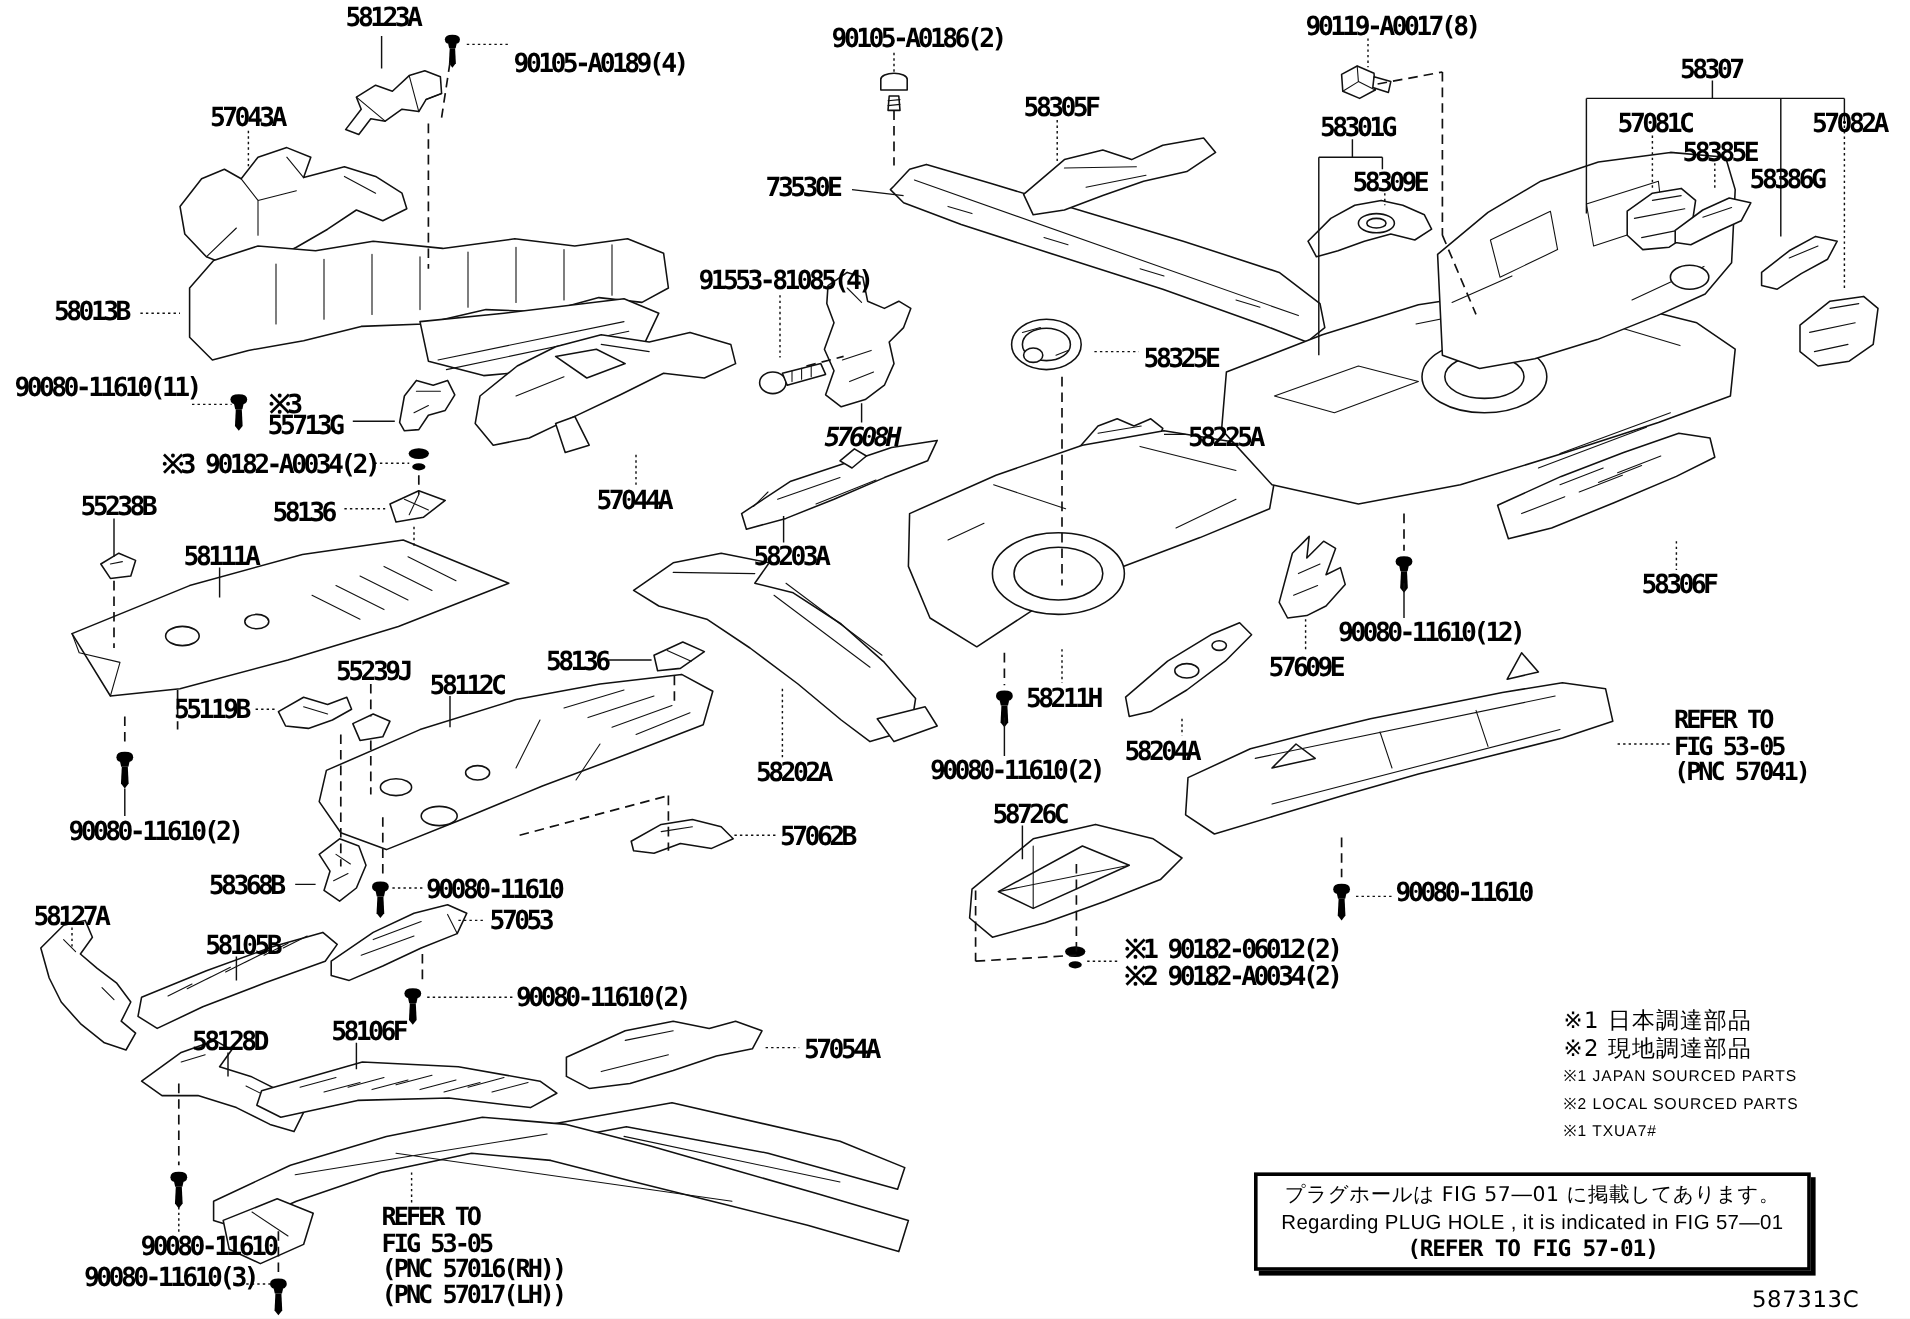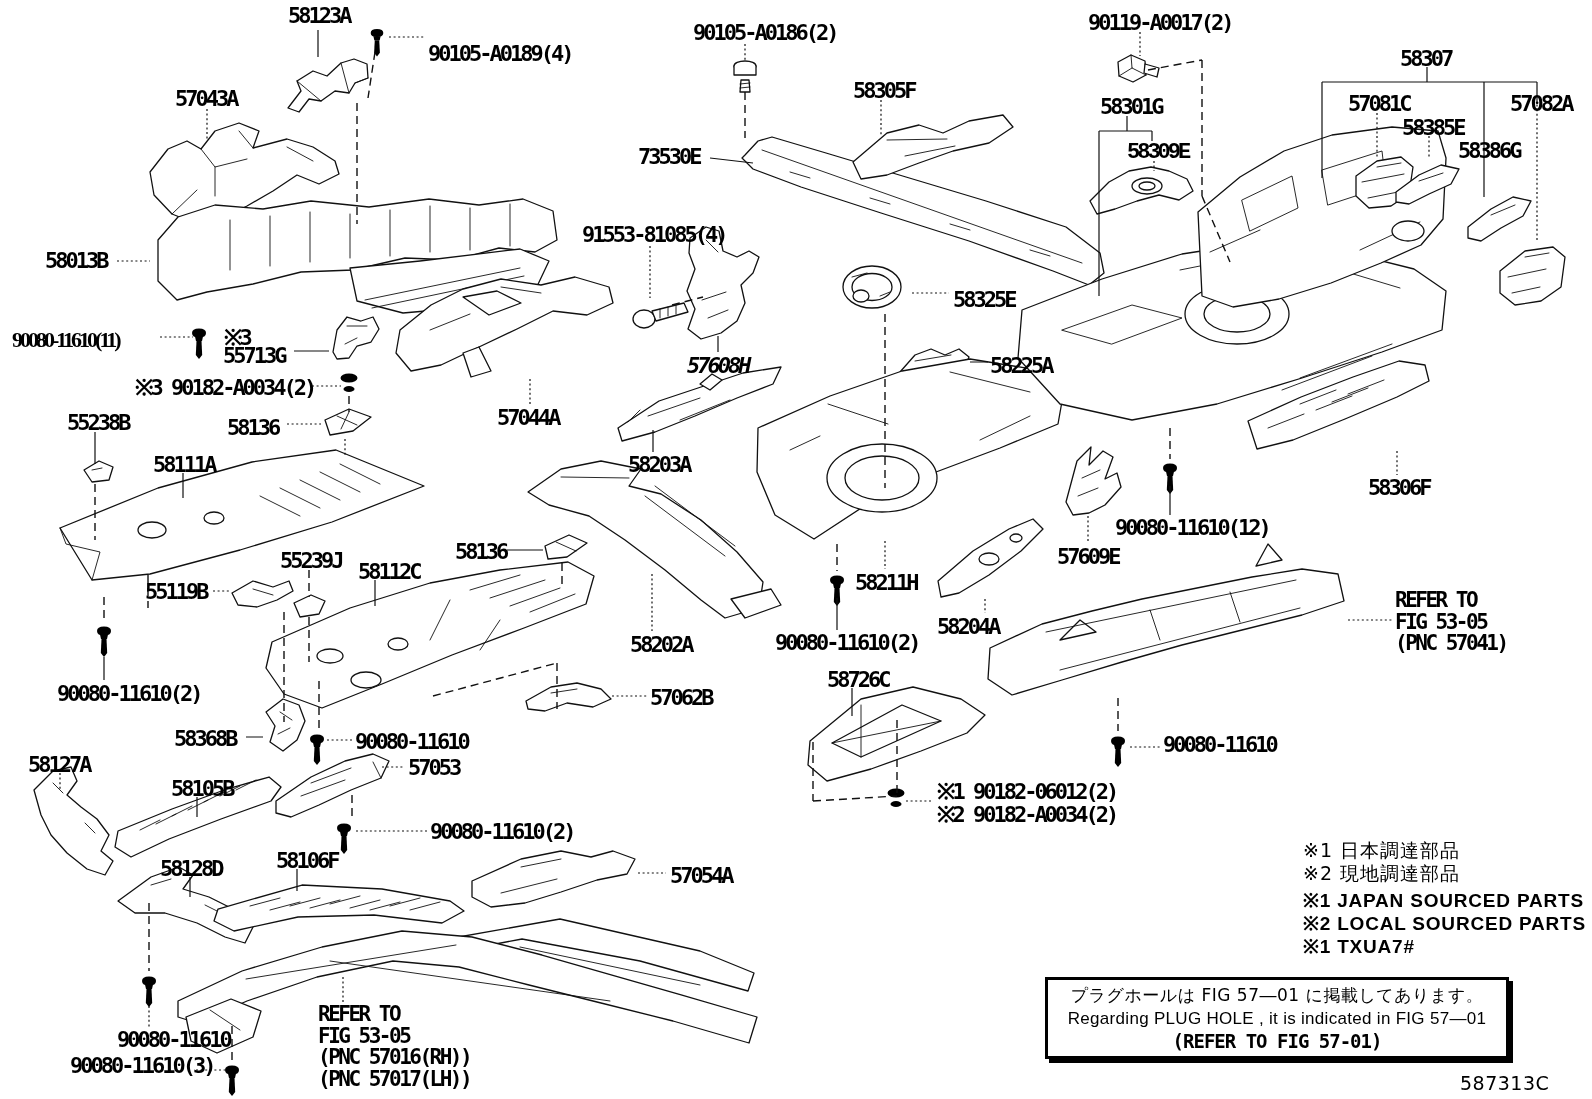--- a/index.html
+++ b/index.html
@@ -5,21 +5,21 @@
   html,body{margin:0;padding:0;background:#e8e8e8;}
   .stage{position:relative;width:1592px;height:1099px;background:#ffffff;overflow:hidden;
          font-family:"DejaVu Sans Mono", monospace;}
   .artwork{position:absolute;left:0;top:0;}
   .labels{position:absolute;left:0;top:0;width:100%;height:100%;}
   .plabel{position:absolute;font-weight:bold;font-size:22px;line-height:21px;
           letter-spacing:-3px;color:#000;white-space:pre;}
   .plabel.ref{font-size:21px;line-height:21.5px;letter-spacing:-2.5px;}
   .note{position:absolute;color:#000;white-space:pre;}
   .note-jp{font-family:"DejaVu Sans",sans-serif;font-size:19px;letter-spacing:1px;}
-  .note-en{font-family:"Liberation Sans",sans-serif;font-size:19px;letter-spacing:.8px;font-weight:bold;}
+  .note-en{font-family:"Liberation Sans",sans-serif;font-size:13px;letter-spacing:.8px;}
   .infobox{position:absolute;left:1045px;top:977px;width:458px;height:76px;
            border:3px solid #000;box-shadow:4px 4px 0 0 #000;background:#fff;
            display:flex;flex-direction:column;justify-content:center;align-items:center;}
   .infobox .l1{font-family:"DejaVu Sans",sans-serif;font-size:17px;letter-spacing:.5px;}
   .infobox .l2{font-family:"Liberation Sans",sans-serif;font-size:17px;letter-spacing:.3px;margin-top:2px;}
   .infobox .l3{font-family:"DejaVu Sans Mono",monospace;font-weight:bold;font-size:19px;letter-spacing:-1px;margin-top:1px;}
   .figcode{position:absolute;left:1460px;top:1072px;font-family:"DejaVu Sans",sans-serif;
            font-size:19px;letter-spacing:.5px;color:#000;}
   
   .part path,.part ellipse,.part circle{fill:#fff;stroke:#111;stroke-width:1.3;stroke-linejoin:round;stroke-linecap:round;}
@@ -344,33 +344,33 @@
     </g>
   </svg>
 
   <div class="labels">
       <div class="plabel" style="left: 288px; top: 5px;">58123A</div>
       <div class="plabel" style="left: 428px; top: 27px; margin-top: 16px;">90105-A0189(4)</div>
       <div class="plabel" style="left: 175px; top: 88px;">57043A</div>
       <div class="plabel" style="left: 693px; top: 22px;">90105-A0186(2)</div>
       <div class="plabel" style="left: 853px; top: 80px;">58305F</div>
       <div class="plabel" style="left: 638px; top: 146px;">73530E</div>
-      <div class="plabel" style="left: 1088px; top: 12px;">90119-A0017(2)</div>
+      <div class="plabel" style="left: 1088px; top: 12px;">90119-A0017(8)</div>
       <div class="plabel" style="left: 1400px; top: 48px;">58307</div>
       <div class="plabel" style="left: 1348px; top: 93px;">57081C</div>
       <div class="plabel" style="left: 1510px; top: 93px;">57082A</div>
       <div class="plabel" style="left: 1402px; top: 117px;">58385E</div>
       <div class="plabel" style="left: 1458px; top: 140px;">58386G</div>
       <div class="plabel" style="left: 1100px; top: 96px;">58301G</div>
-      <div class="plabel" style="left: 1127px; top: 142px; font-family: Liberation Mono, monospace;">58309E</div>
+      <div class="plabel" style="left: 1127px; top: 142px;">58309E</div>
       <div class="plabel" style="left: 45px; top: 250px;">58013B</div>
       <div class="plabel" style="left: 582px; top: 224px; text-align: center;">91553-81085(4)</div>
       <div class="plabel" style="left: 687px; top: 355px; font-style: italic;">57608H</div>
       <div class="plabel" style="left: 953px; top: 289px;">58325E</div>
-      <div class="plabel" style="left: 12px; top: 329px; font-family: Liberation Serif, serif;">90080-11610(11)</div>
+      <div class="plabel" style="left: 12px; top: 313px;">90080-11610(11)</div>
       <div class="plabel" style="left: 224px; top: 327px;">※3</div>
       <div class="plabel" style="left: 223px; top: 345px;">55713G</div>
       <div class="plabel" style="left: 135px; top: 377px;">※3 90182-A0034(2)</div>
       <div class="plabel" style="left: 67px; top: 412px;">55238B</div>
       <div class="plabel" style="left: 227px; top: 417px;">58136</div>
       <div class="plabel" style="left: 153px; top: 454px;">58111A</div>
       <div class="plabel" style="left: 497px; top: 407px;">57044A</div>
       <div class="plabel" style="left: 628px; top: 454px;">58203A</div>
       <div class="plabel" style="left: 990px; top: 355px;">58225A</div>
       <div class="plabel" style="left: 280px; top: 550px;">55239J</div>

